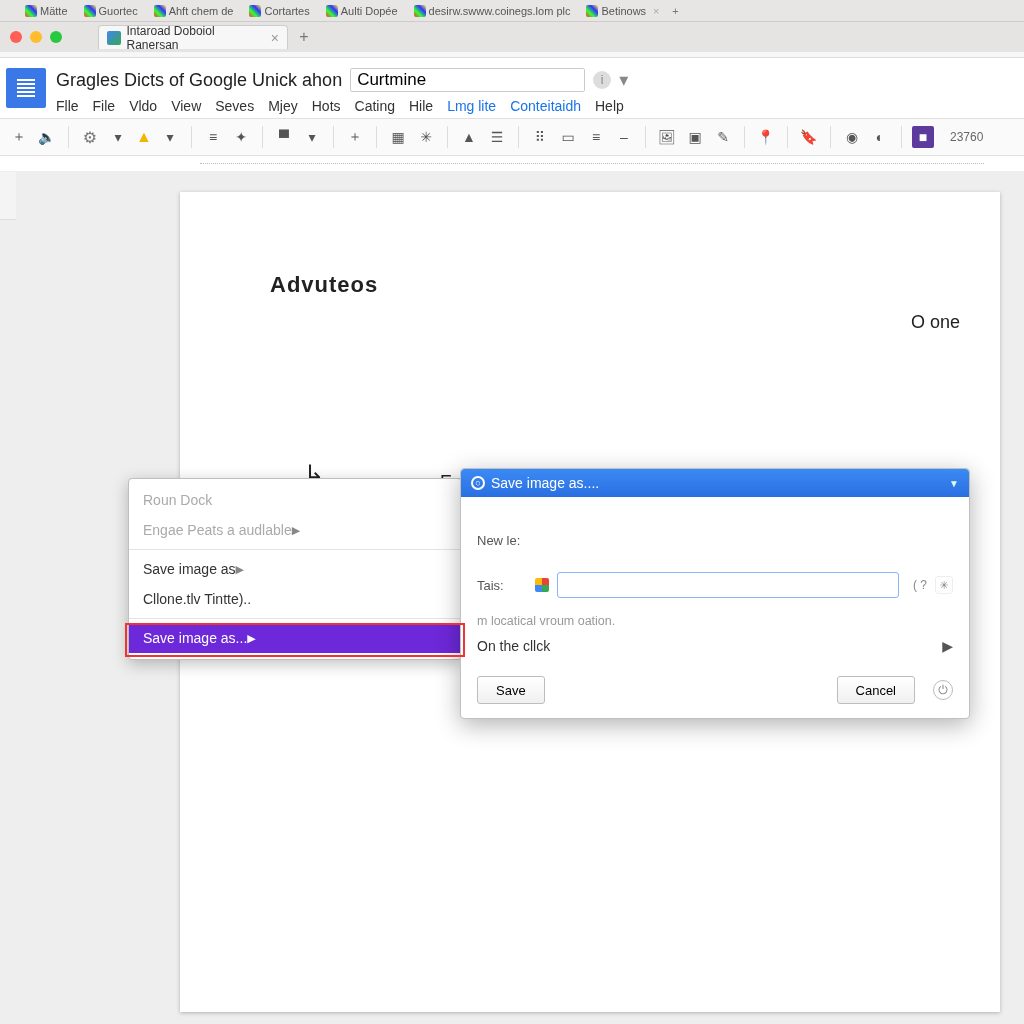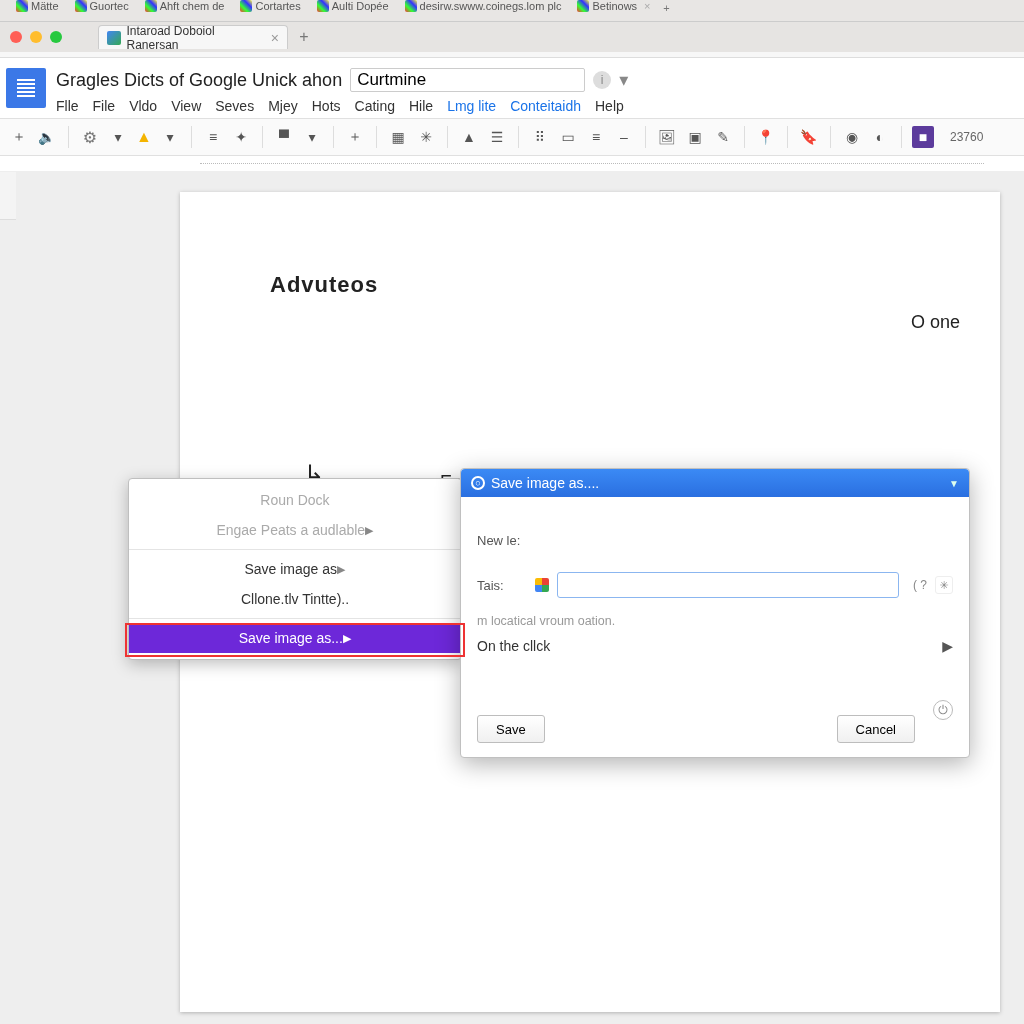--- a/index.html
+++ b/index.html
@@ -1,18 +1,18 @@
 <!DOCTYPE html>
 <html><head>
 <meta charset="utf-8">
 <style>
 * { margin: 0; padding: 0; box-sizing: border-box; font-family: Arial, Helvetica, sans-serif; }
 html, body { width: 1024px; height: 1024px; overflow: hidden; background: #d8d6d4; }
 
-.osx-top { height: 22px; background: #e8e6e4; display: flex; align-items: flex-start; font-size: 11px; color: #555; padding-left: 8px; border-bottom: 1px solid #ccc; }
+.osx-top { height: 22px; background: #e8e6e4; display: flex; align-items: center; font-size: 11px; color: #555; padding-left: 17px; border-bottom: 1px solid #ccc; }
 .osx-top .tab { display: flex; align-items: center; padding: 0 8px; gap: 3px; }
 .osx-top .favicon { width: 12px; height: 12px; background: linear-gradient(45deg,#f33,#3f3,#33f,#ff3); border-radius: 2px; display: inline-block; }
 .osx-top .new { width: 16px; height: 16px; display: flex; align-items: center; justify-content: center; color: #777; }
 
 .traffic-row { height: 30px; display: flex; align-items: center; padding-left: 10px; gap: 8px; background: #e6e4e2; }
 .traffic { width: 12px; height: 12px; border-radius: 50%; }
 .red { background: #ff5f56; } .yellow { background: #ffbd2e; } .green { background: #27c93f; }
 .inner-tab-row { display: flex; align-items: center; margin-left: 28px; }
 .inner-tab { background: #f7f7f7; border: 1px solid #ccc; border-bottom: none; border-radius: 4px 4px 0 0; height: 24px; display: flex; align-items: center; padding: 0 8px; font-size: 12px; color: #333; gap: 6px; max-width: 190px; }
 .inner-tab .doc-icon { width: 14px; height: 14px; background: linear-gradient(135deg,#4285f4,#34a853); border-radius: 2px; }
@@ -51,21 +51,21 @@
 .workspace { position: relative; background: #eeeeee; height: 860px; padding-left: 16px; }
 .side-gutter { position: absolute; left: 0; top: 0; width: 16px; height: 48px; background: #f4f4f4; border-bottom: 1px solid #ddd; }
 .page { position: absolute; left: 180px; top: 20px; width: 820px; height: 820px; background: #fff; box-shadow: 0 1px 4px rgba(0,0,0,0.25); padding: 80px 90px; font-size: 18px; color: #222; }
 .page .big { font-size: 22px; font-weight: bold; letter-spacing: 1px; }
 .page .row1 { position: absolute; right: 40px; top: 120px; }
 .page .row2 { position: absolute; left: 260px; top: 280px; }
 .page .nums { position: absolute; left: 120px; top: 290px; font-family: Georgia, serif; }
 .page .cursor { position: absolute; left: 124px; top: 268px; font-size: 24px; }
 
 .context-menu { position: absolute; left: 128px; top: 306px; width: 334px; background: #fff; border: 1px solid #bfbfbf; border-radius: 4px; box-shadow: 0 4px 16px rgba(0,0,0,0.25); padding: 6px 0; z-index: 20; }
-.cm-item { height: 30px; padding: 0 14px; display: flex; align-items: center; font-size: 14px; color: #333; justify-content: center; cursor: pointer; }
+.cm-item { height: 30px; padding: 0 14px; display: flex; align-items: center; font-size: 14px; color: #333; justify-content: flex-start; cursor: pointer; }
 .cm-item.disabled { color: #aaa; cursor: default; }
 .cm-item .arrow { color: #888; font-size: 11px; }
 .cm-sep { height: 1px; background: #e4e4e4; margin: 4px 0; }
 .cm-item.highlight { background: #6d28d9; color: #fff; }
 .cm-item.highlight .arrow { color: #fff; }
 .cm-outline { position: absolute; left: 125px; top: 451px; width: 340px; height: 34px; border: 2px solid #e33; z-index: 30; pointer-events: none; }
 
 .dialog { position: absolute; left: 460px; top: 296px; width: 510px; background: #fff; border: 1px solid #c0c0c0; border-radius: 4px; box-shadow: 0 6px 24px rgba(0,0,0,0.3); z-index: 25; }
 .dialog-title { height: 28px; background: linear-gradient(#3b8af5, #2a6fe0); color: #fff; display: flex; align-items: center; padding: 0 10px; font-size: 14px; border-radius: 4px 4px 0 0; gap: 6px; }
 .dialog-title .status-icon { width: 14px; height: 14px; border: 2px solid #fff; border-radius: 50%; display: inline-flex; align-items: center; justify-content: center; font-size: 9px; }
@@ -73,21 +73,21 @@
 .dialog-body { padding: 12px 16px; font-size: 14px; color: #333; }
 .dialog-body .lead { display: flex; align-items: center; gap: 10px; }
 .dialog-body .g-icon { width: 20px; height: 20px; background: conic-gradient(#ea4335 0 90deg,#34a853 90deg 180deg,#4285f4 180deg 270deg,#fbbc05 270deg 360deg); border-radius: 2px; }
 .dialog-body .form-row { display: flex; align-items: center; gap: 8px; margin-top: 24px; font-size: 13px; color: #555; }
 .dialog-body .form-row label { width: 50px; }
 .dialog-body .form-row input[type=text] { flex: 1; height: 26px; border: 1px solid #8bb6f0; border-radius: 3px; padding: 0 6px; }
 .dialog-body .trail { margin-left: 6px; color: #888; font-size: 12px; }
 .dialog-body .hint { margin-top: 16px; font-size: 12.5px; color: #999; }
 .dialog-body .click-row { margin-top: 10px; display: flex; align-items: center; justify-content: space-between; }
 .dialog-footer { display: flex; align-items: center; padding: 10px 16px 14px; gap: 10px; }
-.dialog-footer .btn { height: 28px; padding: 0 18px; border: 1px solid #bdbdbd; background: linear-gradient(#fff,#f0f0f0); border-radius: 3px; font-size: 13px; cursor: pointer; margin-top: 39px; }
+.dialog-footer .btn { height: 28px; padding: 0 18px; border: 1px solid #bdbdbd; background: linear-gradient(#fff,#f0f0f0); border-radius: 3px; font-size: 13px; cursor: pointer; }
 .dialog-footer .spacer { flex: 1; }
 .dialog-footer .power { width: 20px; height: 20px; border: 1px solid #bbb; border-radius: 50%; display: flex; align-items: center; justify-content: center; color: #888; font-size: 12px; margin-left: 8px; }
 .dialog-body .help-icon { width:18px; height:18px; display:inline-flex; align-items:center; justify-content:center; color:#888; background:#fff; border:1px solid #eee; border-radius:3px; font-size:11px; }
 
 </style>
 </head>
 <body>
 
 <div class="osx-top">
   <div class="tab">

